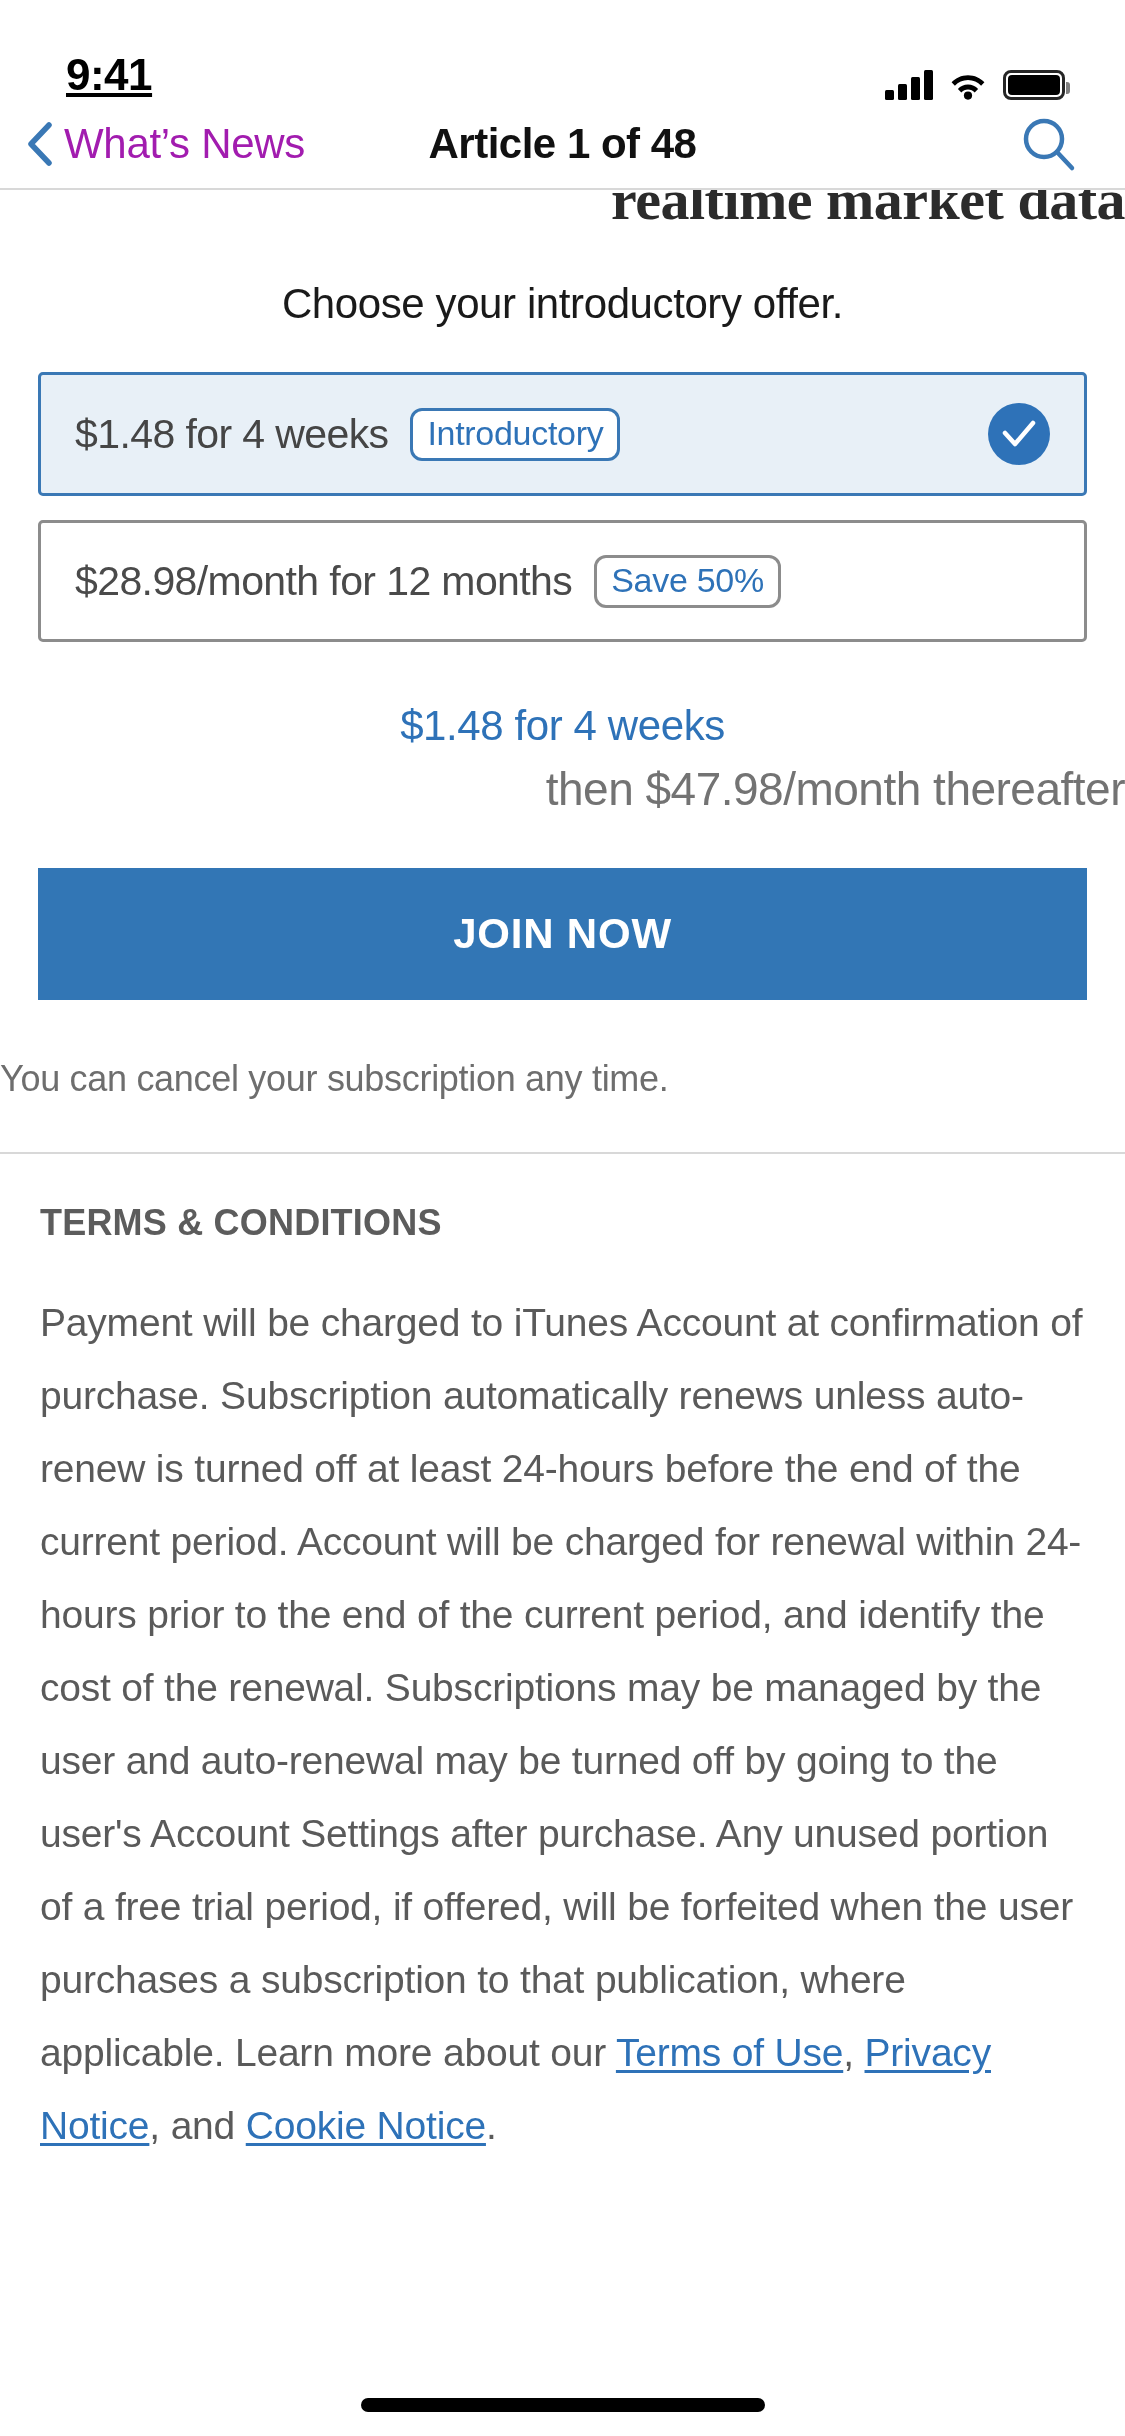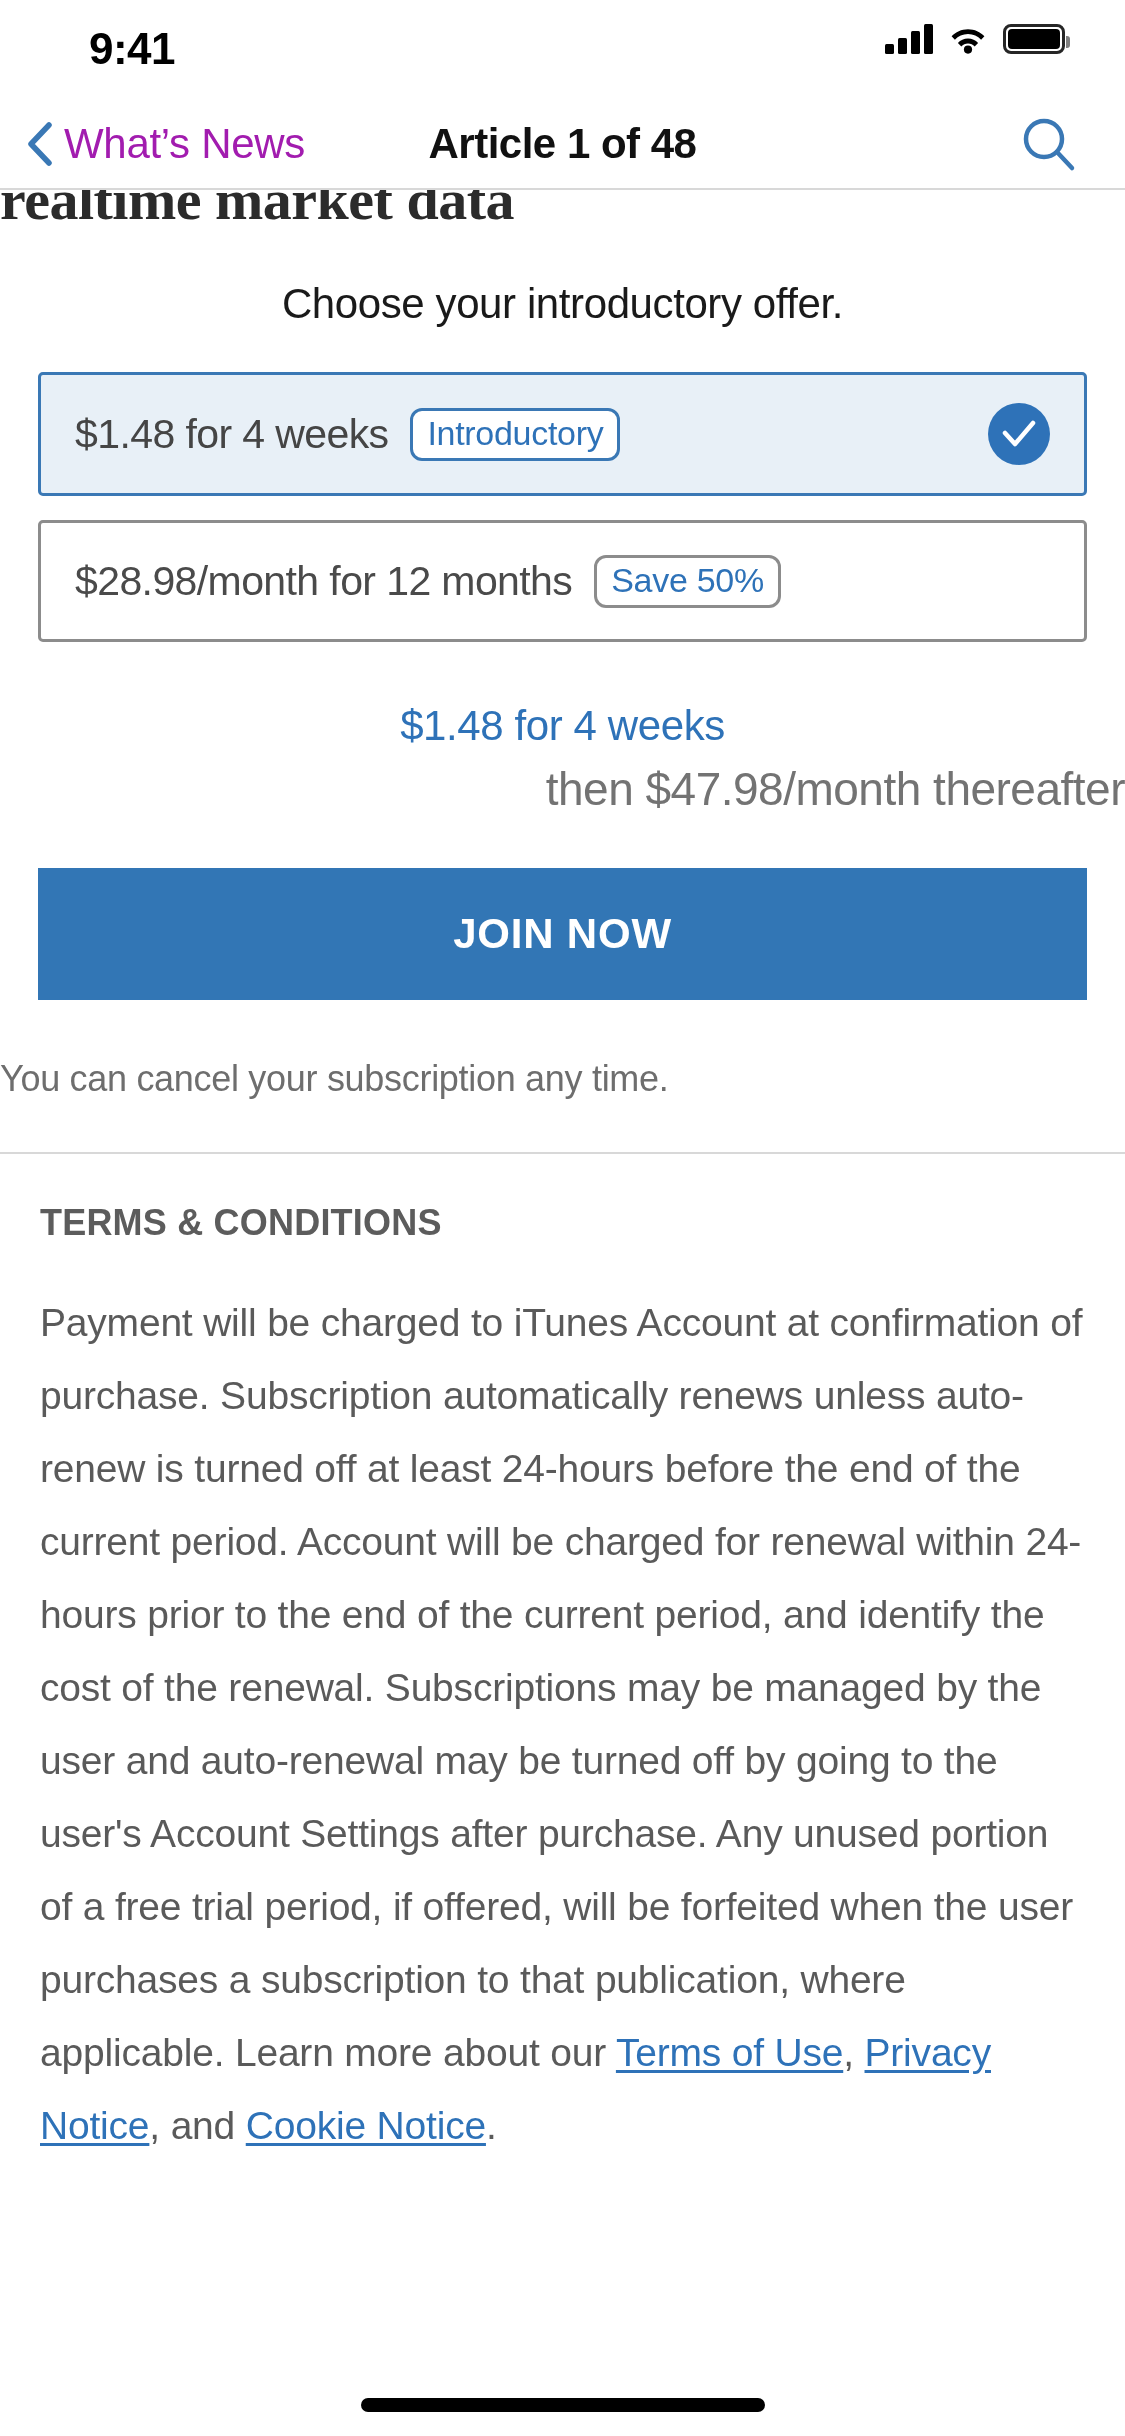--- a/index.html
+++ b/index.html
@@ -13,23 +13,24 @@
     position:relative;
     width:1125px; height:2436px;
     background:#ffffff;
     overflow:hidden;
   }
 
   
   .statusbar {
     position:absolute; top:0; left:0;
     width:1125px; height:100px;
-    display:flex; align-items:flex-start;
+    display:flex; align-items:flex-end;
     justify-content:space-between;
-    padding:24px 60px 0 89px;
+    padding:24px 60px 0 66px;
+    text-decoration:underline;
   }
   .status-time {
     font-size:44px; font-weight:bold; color:#000;
     letter-spacing:-0.5px;
   }
   .status-right { display:flex; align-items:center; gap:16px; }
   .sig-bars { display:flex; align-items:flex-end; gap:4px; height:30px; }
   .sig-bars i { display:block; width:9px; background:#000; border-radius:1.5px; }
   .sig-bars i:nth-child(1){ height:10px; }
   .sig-bars i:nth-child(2){ height:16px; }
@@ -82,21 +83,21 @@
     width:1125px; height:2248px;
     background:#ffffff;
   }
   .hairline-top {
     height:2px; background:#d8d8d8; width:100%;
   }
 
   
   .clipped-head {
     height:46px; overflow:hidden;
-    text-align:left;
+    text-align:right;
   }
   .clipped-head span {
     display:block;
     font-family:"Liberation Serif", serif;
     font-size:58px; font-weight:bold; color:#2b2b2b;
     line-height:64px;
     margin-top:-22px;
     letter-spacing:-0.5px;
   }
 

